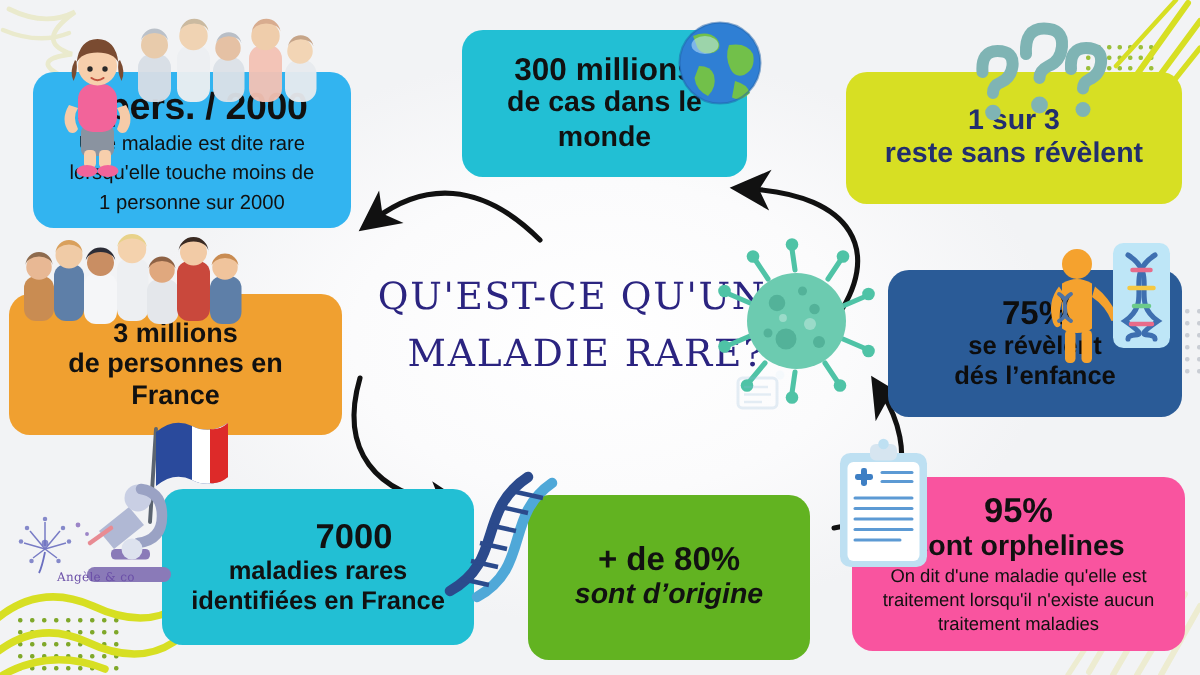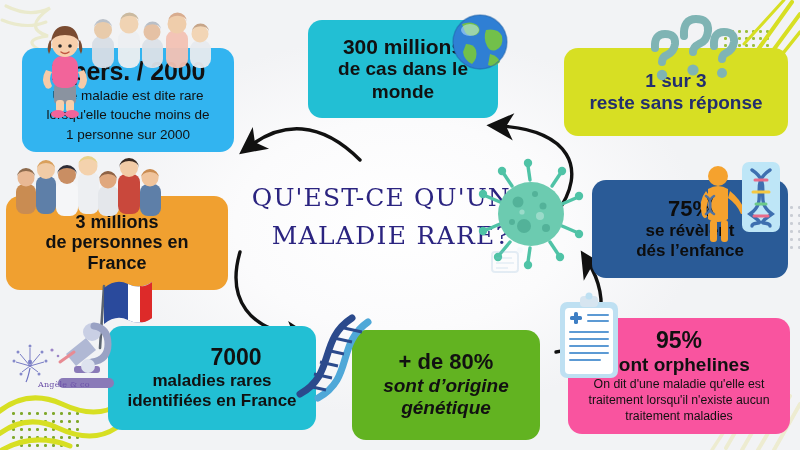--- a/index.html
+++ b/index.html
@@ -268,21 +268,21 @@
   </div>
 
   <div class="card" id="card-300m">
     <div class="big">300 millions</div>
     <div class="mid">de cas dans le</div>
     <div class="mid">monde</div>
   </div>
 
   <div class="card" id="card-1sur3">
     <div class="mid">1 sur 3</div>
-    <div class="mid">reste sans réponse</div>
+    <div class="mid">reste sans révèlent</div>
   </div>
 
   <div class="card" id="card-3m">
     <div class="big">3 millions</div>
     <div class="mid">de personnes en France</div>
   </div>
 
   <div class="card" id="card-75">
     <div class="big">75%</div>
     <div class="mid">se révèlent</div>
@@ -291,21 +291,20 @@
 
   <div class="card" id="card-7000">
     <div class="big">7000</div>
     <div class="mid">maladies rares</div>
     <div class="mid">identifiées en France</div>
   </div>
 
   <div class="card" id="card-80">
     <div class="big">+ de 80%</div>
     <div class="mid">sont d’origine</div>
-    <div class="mid">génétique</div>
   </div>
 
   <div class="card" id="card-95">
     <div class="big">95%</div>
     <div class="mid">sont orphelines</div>
     <div class="small">On dit d'une maladie qu'elle est</div>
     <div class="small">traitement lorsqu'il n'existe aucun</div>
     <div class="small">traitement maladies</div>
   </div>
 

